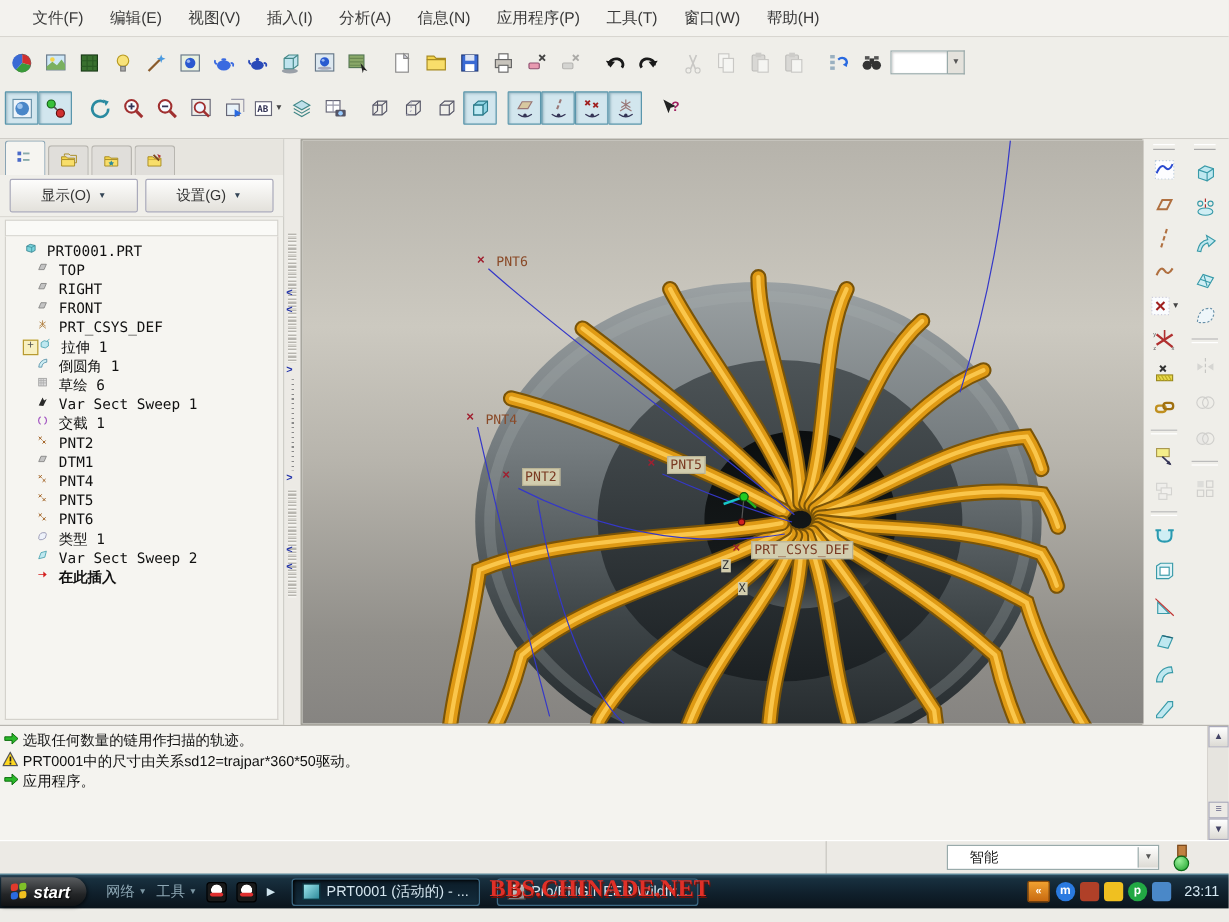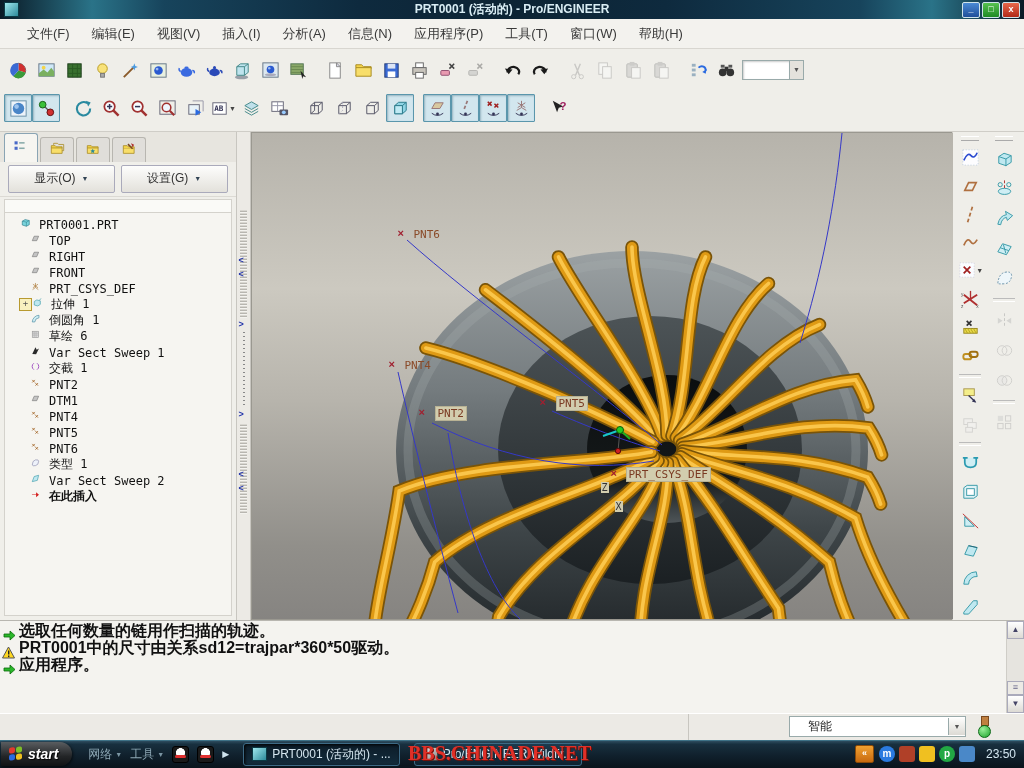--- a/index.html
+++ b/index.html
@@ -69,21 +69,21 @@
 
   
   .righttb{width:71px;background:#efeee9;border-left:1px solid #cfcdc7;display:flex;padding-top:2px;}
   .rtcol{width:34px;display:flex;flex-direction:column;align-items:center;}
   .rtcol .grip2{width:18px;height:3px;border-top:1px solid #fff;border-bottom:1px solid #aaa;margin:2px 0 3px 0;}
   .rtsep{width:22px;height:2px;border-top:1px solid #bbb;border-bottom:1px solid #fff;margin:4px 0;}
 
   
   .msgarea{height:95px;background:#f4f3ef;border-top:1px solid #b8b6b0;display:flex;}
   .msgs{flex:1;padding:4px 2px;}
-  .msgrow{height:17px;display:flex;align-items:flex-end;gap:4px;font-size:16px;color:#111;font-weight:bold;}
+  .msgrow{height:17px;display:flex;align-items:flex-start;gap:4px;font-size:12px;color:#111;}
   .msgrow svg{width:13px;height:13px;flex:none;}
   .vscroll{width:17px;background:#f0efea;border-left:1px solid #cfcdc7;display:flex;flex-direction:column;}
   .sbtn{height:16px;border:1px solid #aab;background:linear-gradient(#fff,#dcdad4);font-size:8px;color:#446;text-align:center;line-height:15px;}
   .strack{flex:1;background:#e6e4df;}
   .sgrip{height:12px;border:1px solid #aab;background:#eceae5;font-size:9px;text-align:center;line-height:10px;color:#668;}
 
   
   .statusbar{height:27px;background:#eceae5;border-top:1px solid #fff;display:flex;align-items:center;}
   .status-left{flex:1;height:100%;border-right:1px solid #c8c6c0;}
   .filter-combo{width:175px;height:19px;background:#fff;border:1px solid #9aa;display:flex;align-items:center;margin-left:100px;}
@@ -120,29 +120,20 @@
   .trayicon{width:16px;height:16px;border-radius:3px;font-size:10px;font-weight:bold;color:#fff;text-align:center;line-height:16px;}
   .clock{color:#d5e8f2;font-size:12px;margin-left:6px;}
   .watermark{position:absolute;left:408px;top:1px;z-index:5;font-size:20px;font-weight:bold;color:#e03028;
     letter-spacing:0px;text-shadow:1px 1px 0 #701008;font-family:"Liberation Serif","DejaVu Serif",serif;}
 </style>
 </head>
 <body>
 
 <div class="win">
 
-  <div class="titlebar">
-    <div class="appicon"></div>
-    <div class="title-text">PRT0001 (活动的) - Pro/ENGINEER</div>
-    <div class="winbtns" id="winbtns">
-        <div class="wbtn min">_</div>
-        <div class="wbtn max">□</div>
-        <div class="wbtn close">x</div>
-      </div>
-  </div>
 
   <div class="menubar" id="menubar">
       <div class="menu-item">文件(F)</div>
       <div class="menu-item">编辑(E)</div>
       <div class="menu-item">视图(V)</div>
       <div class="menu-item">插入(I)</div>
       <div class="menu-item">分析(A)</div>
       <div class="menu-item">信息(N)</div>
       <div class="menu-item">应用程序(P)</div>
       <div class="menu-item">工具(T)</div>
@@ -963,16 +954,16 @@
     <div class="watermark">BBS.CHINADE.NET</div>
     <div class="tray">
       <div class="chevbtn">«</div>
       <div id="trayicons" style="display:flex;gap:4px;">
           <div class="trayicon" style="background: rgb(42, 122, 224); border-radius: 50%;">m</div>
           <div class="trayicon" style="background: rgb(176, 64, 40);"></div>
           <div class="trayicon" style="background: rgb(240, 192, 32);"></div>
           <div class="trayicon" style="background: rgb(34, 168, 68); border-radius: 50%;">p</div>
           <div class="trayicon" style="background: rgb(74, 136, 200);"></div>
         </div>
-      <div class="clock">23:50</div>
+      <div class="clock">23:11</div>
     </div>
   </div>
 </div>
 
 </body></html>

